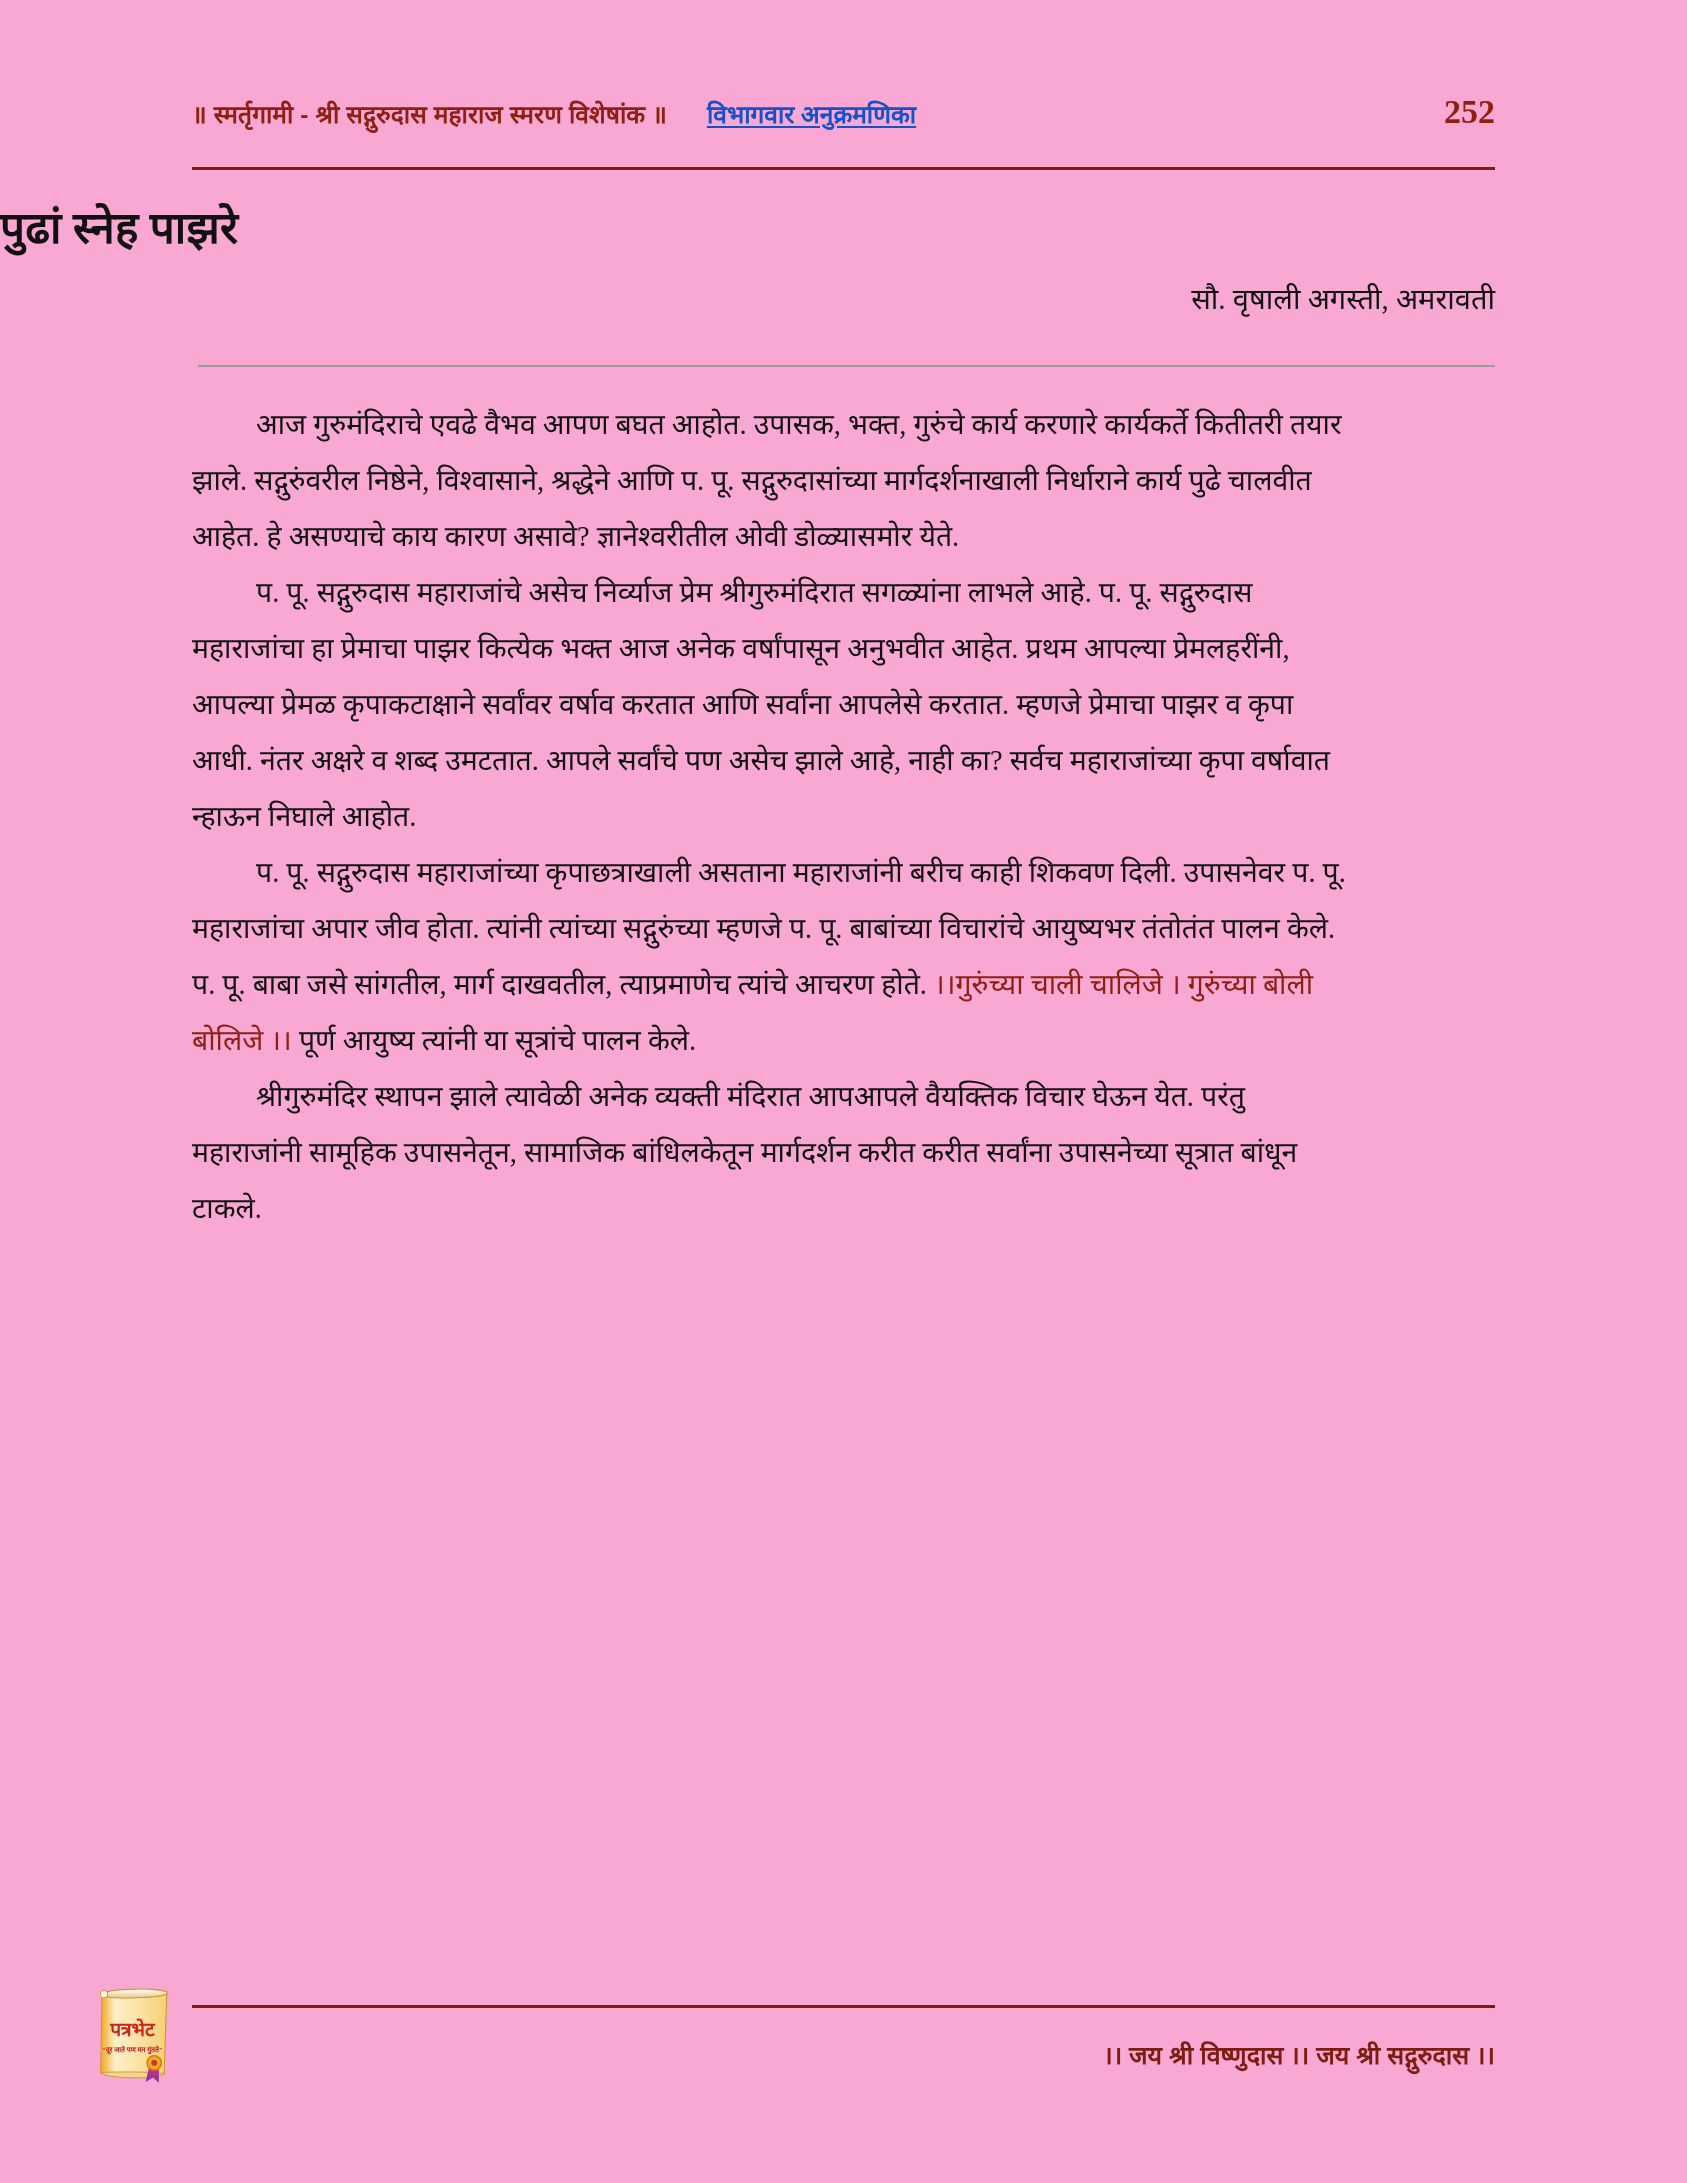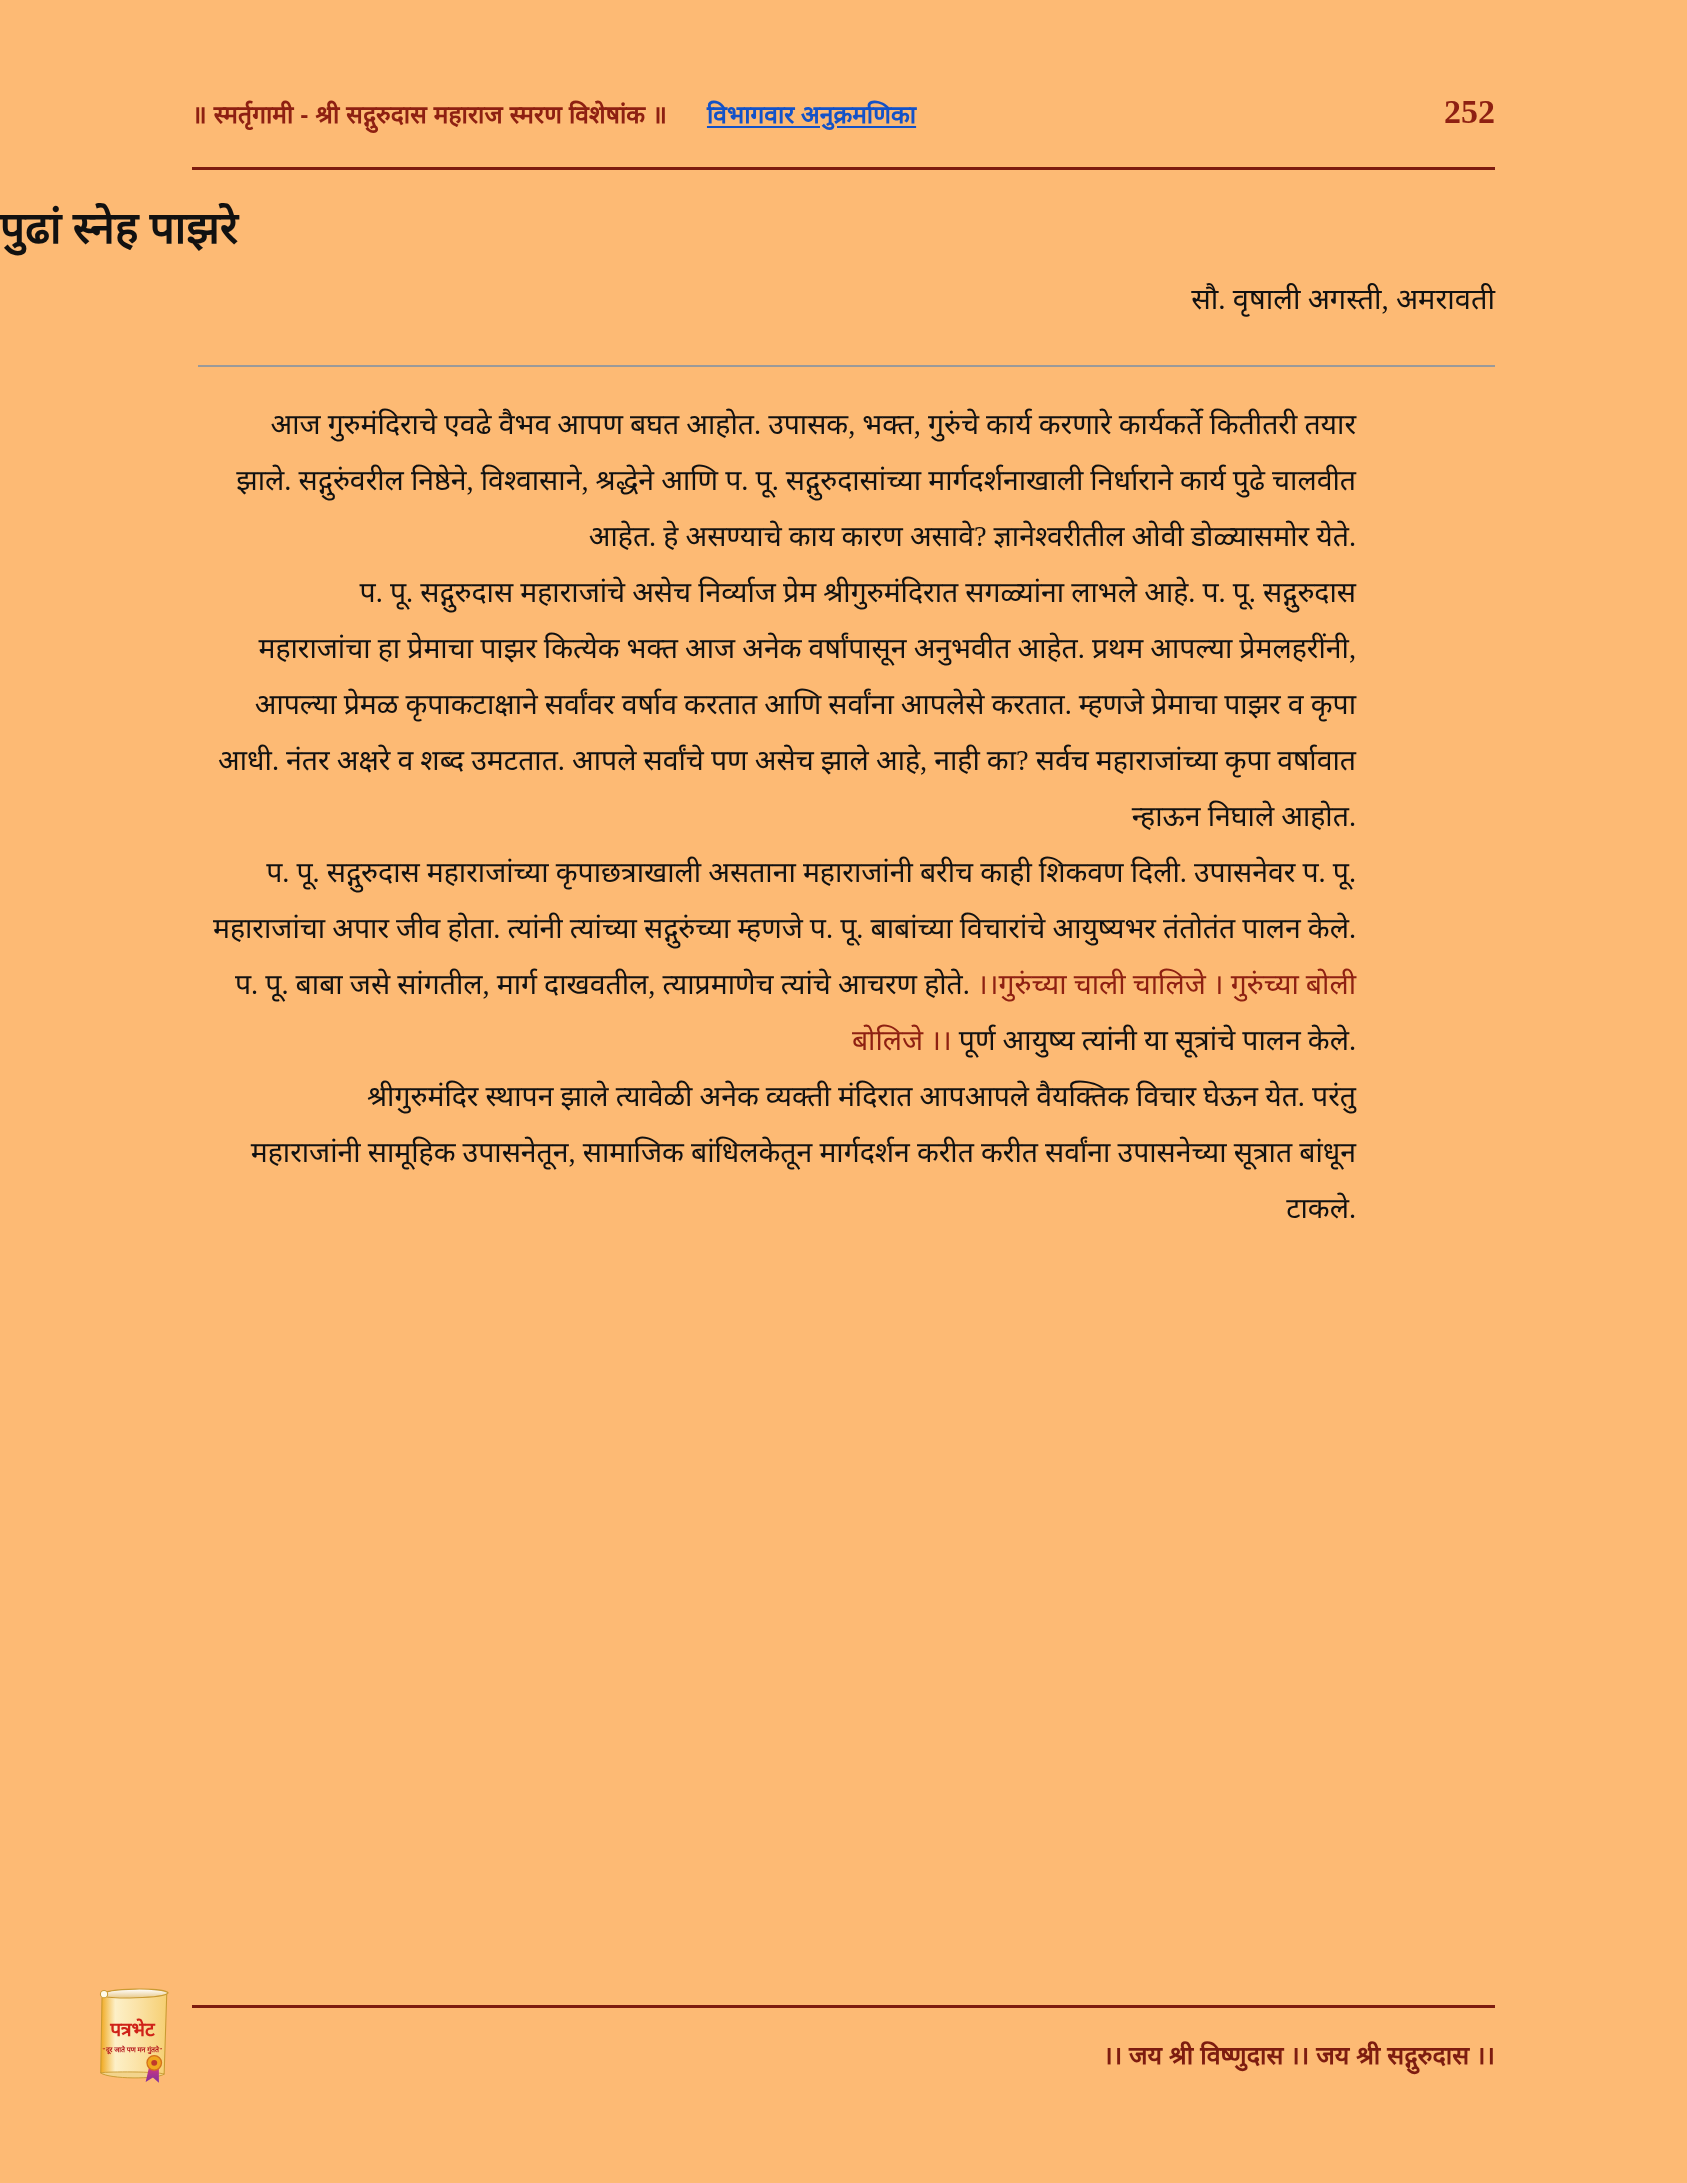--- a/index.html
+++ b/index.html
@@ -7,21 +7,21 @@
     padding: 0;
     background: #ffffff;
   }
   body {
     font-family: "Liberation Serif", "DejaVu Serif", serif;
   }
   .page {
     position: relative;
     width: 1687px;
     height: 2183px;
-    background: #fdba74;
+    background: #f9a8d4;
     box-sizing: border-box;
     overflow: hidden;
   }
 
   
   .header-row {
     position: absolute;
     top: 93px;
     left: 192px;
     right: 192px;
@@ -102,21 +102,21 @@
     top: 397px;
     left: 192px;
     width: 1164px;
   }
   p.para {
     margin: 0 0 0 0;
     font-family: "Liberation Serif", "DejaVu Serif", serif;
     font-size: 28.4px;
     line-height: 56px;
     color: #111111;
-    text-align: right;
+    text-align: left;
     text-indent: 64px;
   }
   p.verse {
     margin: 4px 0 1.3px 0;
     font-family: "Liberation Serif", "DejaVu Serif", serif;
     font-size: 28.4px;
     line-height: 56px;
     color: #8e2012;
     font-weight: normal;
     text-indent: 0;

